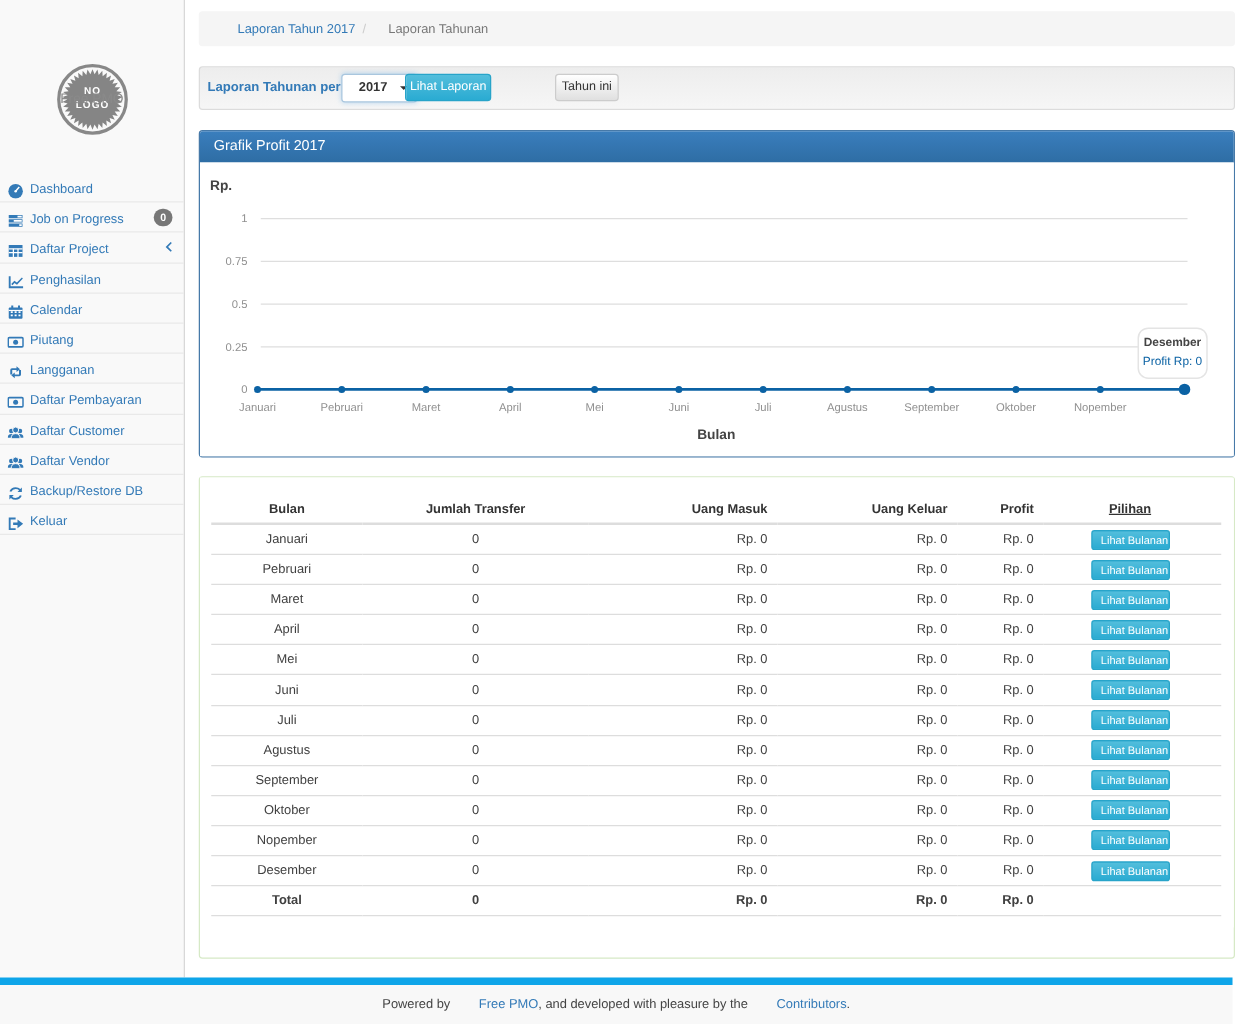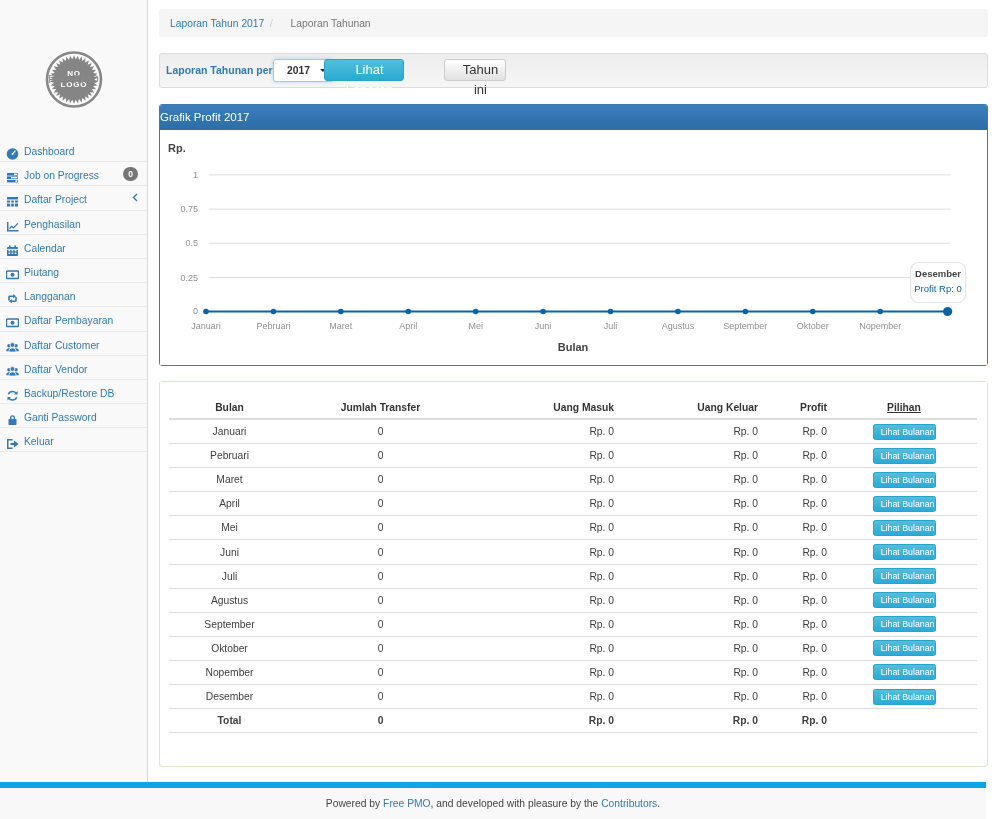--- a/index.html
+++ b/index.html
@@ -1,17 +1,17 @@
 <!DOCTYPE html>
 <html><head>
 <meta charset="utf-8">
 <style>
 * { margin:0; padding:0; box-sizing:content-box; }
 html,body { width:1000px; height:819px; background:#fff; font-family:"Liberation Sans",sans-serif; overflow:hidden; }
-a { text-decoration:none; }
+a { text-decoration:none;margin-left:20px; }
 .blue { color:#337ab7; }
 
 
 #sidebar { position:absolute; left:0; top:0; width:147px; height:782px; background:#f9f9f9; border-right:1px solid #d8d8d8; }
 #logoBox { height:94px; text-align:right;margin-top:44px; }
 #freepmo { position:absolute; top:73px; width:147px; text-align:center; font-size:11px; color:#8a8a8a; }
 #menu { list-style:none; }
 #menu li { position:relative; height:23.2px; line-height:23.2px; border-bottom:1px solid #e9e9e9; font-size:10.3px; }
 #menu li .ic { position:absolute; left:6px; top:7px; width:13px; height:13px; }
 #menu li .tx { position:absolute; left:24px; top:2px; color:#337ab7; }
@@ -19,27 +19,27 @@
 .chev { position:absolute; right:9px; top:0; }
 
 
 #content { position:absolute; left:148px; top:0; width:852px; }
 .breadcrumb { position:absolute; left:11px; top:9px; width:818px; height:27px; background:#f5f5f5; border-radius:3px; font-size:10.3px; line-height:27px; padding-left:11px; padding-top:1px; color:#ccc; }
 .breadcrumb .crumb2 { color:#777;padding-left:12px; }
 .well { position:absolute; left:11px; top:53px; width:827px; height:33px; border:1px solid #dcdcdc; border-radius:3px; background:linear-gradient(to bottom,#ededed 0%,#f6f6f6 100%); }
 .well .lbl { position:absolute; left:6px; top:10px; font-size:10.5px; font-weight:bold; color:#337ab7; }
 .sel { position:absolute; left:113px; top:5px; width:46px; height:21px; border:1px solid #a9c6de; border-radius:3px; background:#fff; font-size:10.3px; color:#333; line-height:21px; padding-left:13px; box-shadow:0 0 4px rgba(102,175,233,0.4);font-weight:bold; }
 .sel .car { position:absolute; right:7px; top:8.5px; width:0; height:0; border-left:3px solid transparent; border-right:3px solid transparent; border-top:3.5px solid #333; }
-.btn { display:inline-block; position:absolute; border-radius:3px; font-size:13px; text-align:center;padding-left:11px; }
+.btn { display:inline-block; position:absolute; border-radius:3px; font-size:10px; text-align:center; }
 .btn-info { background:linear-gradient(to bottom,#53bedc 0%,#2aabd2 100%); border:1px solid #28a4c9; color:#fff; }
 .btn-default { background:linear-gradient(to bottom,#ffffff 0%,#e0e0e0 100%); border:1px solid #ccc; color:#333;margin-left:48px; }
 
 
 #chartPanel { position:absolute; left:11px; top:104px; width:827px; height:260px; border:1px solid #4679a8; border-radius:3px; }
-#chartPanel .hd { height:25px; background:linear-gradient(to bottom,#3a7ebd 0%,#2e6da4 100%); color:#fff; font-size:11.5px; line-height:25px; border-radius:2px 2px 0 0; }
+#chartPanel .hd { height:25px; background:linear-gradient(to bottom,#3a7ebd 0%,#2e6da4 100%); color:#fff; font-size:11.5px; line-height:25px; padding-left:11px; border-radius:2px 2px 0 0; }
 #chartPanel .bd { position:relative; height:235px; background:#fff; }
 
 
 #detailPanel { position:absolute; left:11px; top:381px; width:827px; height:384px; border:1px solid #d6e9c6; border-radius:3px; }
 #detailPanel .hd { height:24px; background:linear-gradient(to bottom,#dff0d8 0%,#d3ebc7 100%); color:#3c763d; font-size:11.5px; line-height:27px; padding-left:11px; border-radius:2px 2px 0 0; }
 #detailPanel .bd { position:relative; height:360px; background:#fff; }
 table.tbl { position:absolute; left:9px; top:14px; width:808px; border-collapse:collapse; font-size:10.3px; color:#404040; }
 table.tbl th { font-weight:bold; color:#333; }
 table.tbl th, table.tbl td { padding:0 8px; height:23.1px; }
 table.tbl thead th { border-bottom:2px solid #ddd; height:22px; }
@@ -171,27 +171,20 @@
             <path d="M2.9 11 Q2.9 6.9 6.5 6.9 Q10.1 6.9 10.1 11 Z" fill="#337ab7" stroke="#f9f9f9" stroke-width="0.8"></path>
           </svg></span>
         <span class="tx">Daftar Vendor</span>
       </li>
       <li>
         <span class="ic"><svg width="13" height="13">
             <path d="M11.5 2 L11.5 5.5 L8 5.5 L9.3 4.2 Q8.2 3.2 6.5 3.2 Q4 3.2 3 5.4 L1.6 4.9 Q3 1.7 6.5 1.7 Q8.8 1.7 10.3 3.2 Z" fill="#337ab7"></path>
             <path d="M1.5 11.5 L1.5 8 L5 8 L3.7 9.3 Q4.8 10.3 6.5 10.3 Q9 10.3 10 8.1 L11.4 8.6 Q10 11.8 6.5 11.8 Q4.2 11.8 2.7 10.3 Z" fill="#337ab7"></path>
           </svg></span>
         <span class="tx">Backup/Restore DB</span>
-      </li>
-      <li>
-        <span class="ic"><svg width="13" height="13">
-            <rect x="2.5" y="6" width="8" height="6" rx="0.8" fill="#337ab7"></rect>
-            <path d="M4 6 L4 4.5 Q4 2.2 6.5 2.2 Q9 2.2 9 4.5 L9 6 L7.6 6 L7.6 4.6 Q7.6 3.6 6.5 3.6 Q5.4 3.6 5.4 4.6 L5.4 6 Z" fill="#337ab7"></path>
-          </svg></span>
-        <span class="tx">Ganti Password</span>
       </li>
       <li>
         <span class="ic"><svg width="13" height="13">
             <path d="M1 2 L6.5 2 L6.5 3.5 L2.5 3.5 L2.5 10.5 L6.5 10.5 L6.5 12 L1 12 Z" fill="#337ab7"></path>
             <path d="M8 3.5 L12.5 7 L8 10.5 L8 8 L4.5 8 L4.5 6 L8 6 Z" fill="#337ab7"></path>
           </svg></span>
         <span class="tx">Keluar</span>
       </li>
     </ul>
 </div>

